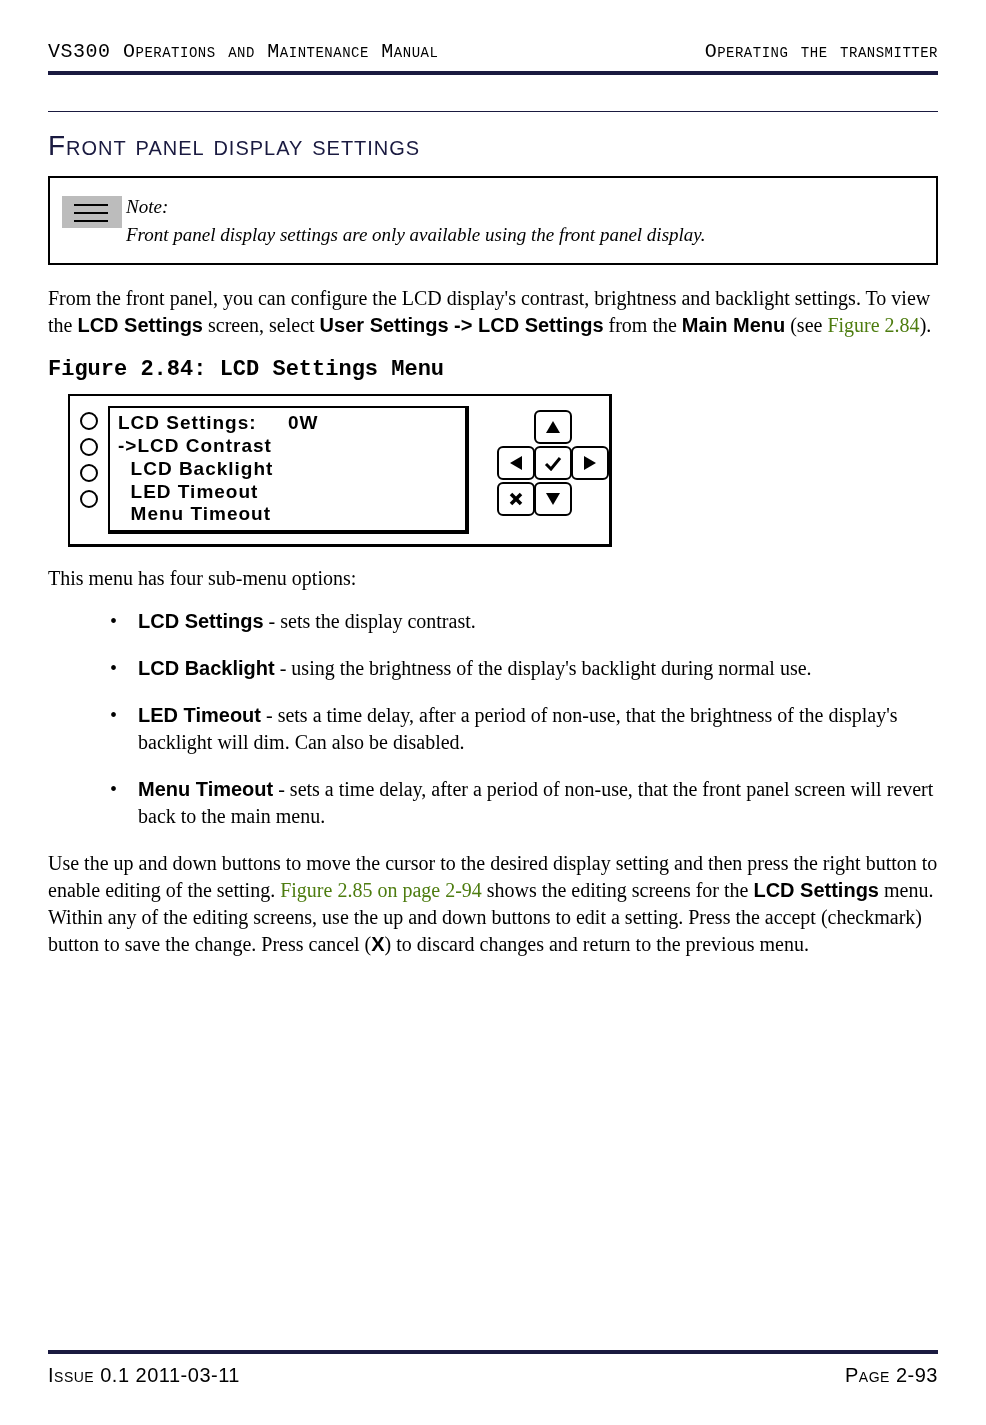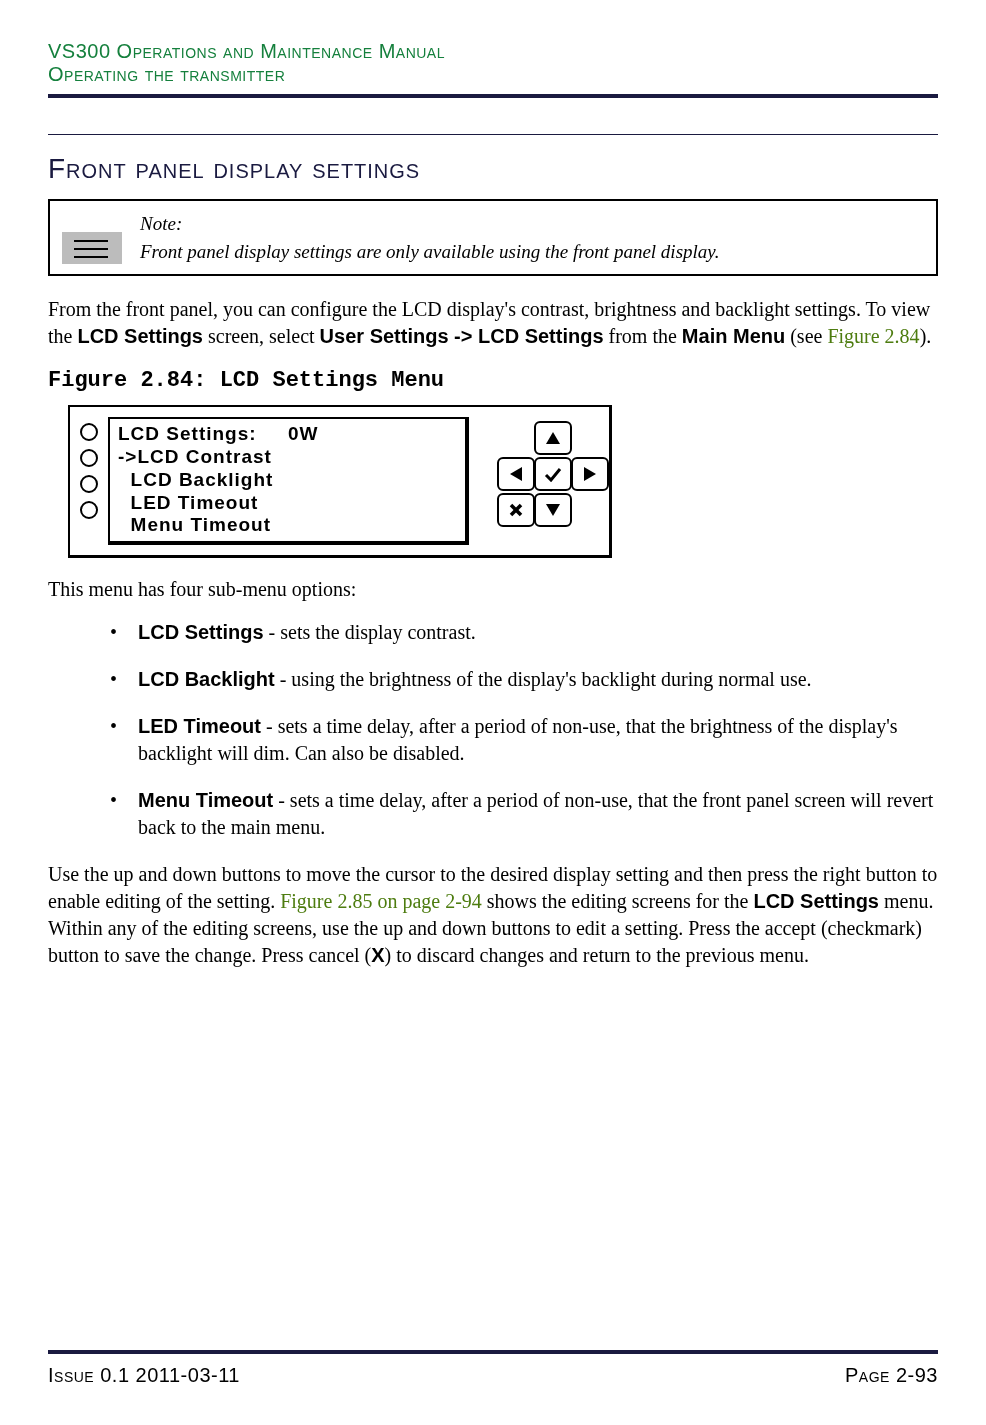--- a/index.html
+++ b/index.html
@@ -15,27 +15,26 @@
   .page {
     box-sizing: border-box;
     padding: 40px 48px 40px 48px;
     width: 986px;
     height: 1425px;
     position: relative;
   }
   .header {
     display: flex;
     justify-content: space-between;
-    font-family: Liberation Sans, sans-serif;
+    font-family: Liberation Mono, monospace;
     font-variant: small-caps;
     font-size: 20px;
     letter-spacing: 0.5px;
-    color: #15803d;
+    color: #000000;
     padding-bottom: 6px;
-    flex-direction: column;
   }
   .header-rule {
     height: 4px;
     background: #1a1a40;
     margin-top: 2px;
   }
   .section-rule {
     height: 1px;
     background: #1a1a40;
     margin-top: 36px;
@@ -45,24 +44,24 @@
     font-family: Optima, 'Segoe UI', sans-serif;
     font-variant: small-caps;
     font-weight: normal;
     color: #1a1a40;
     font-size: 28px;
     letter-spacing: 1px;
     margin: 0 0 14px 0;
   }
   .note-box {
     border: 2px solid #000;
-    padding: 10px 12px;
-    display: flex;
-    align-items: flex-end;
-    gap: 18px;
+    padding: 16px 12px;
+    display: flex;
+    align-items: flex-start;
+    gap: 4px;
     margin-bottom: 20px;
   }
   .note-icon {
     width: 60px;
     height: 32px;
     background: #bcbcbc;
     position: relative;
     flex: 0 0 60px;
     margin-top: 2px;
     padding: 4px 0 0 0;

